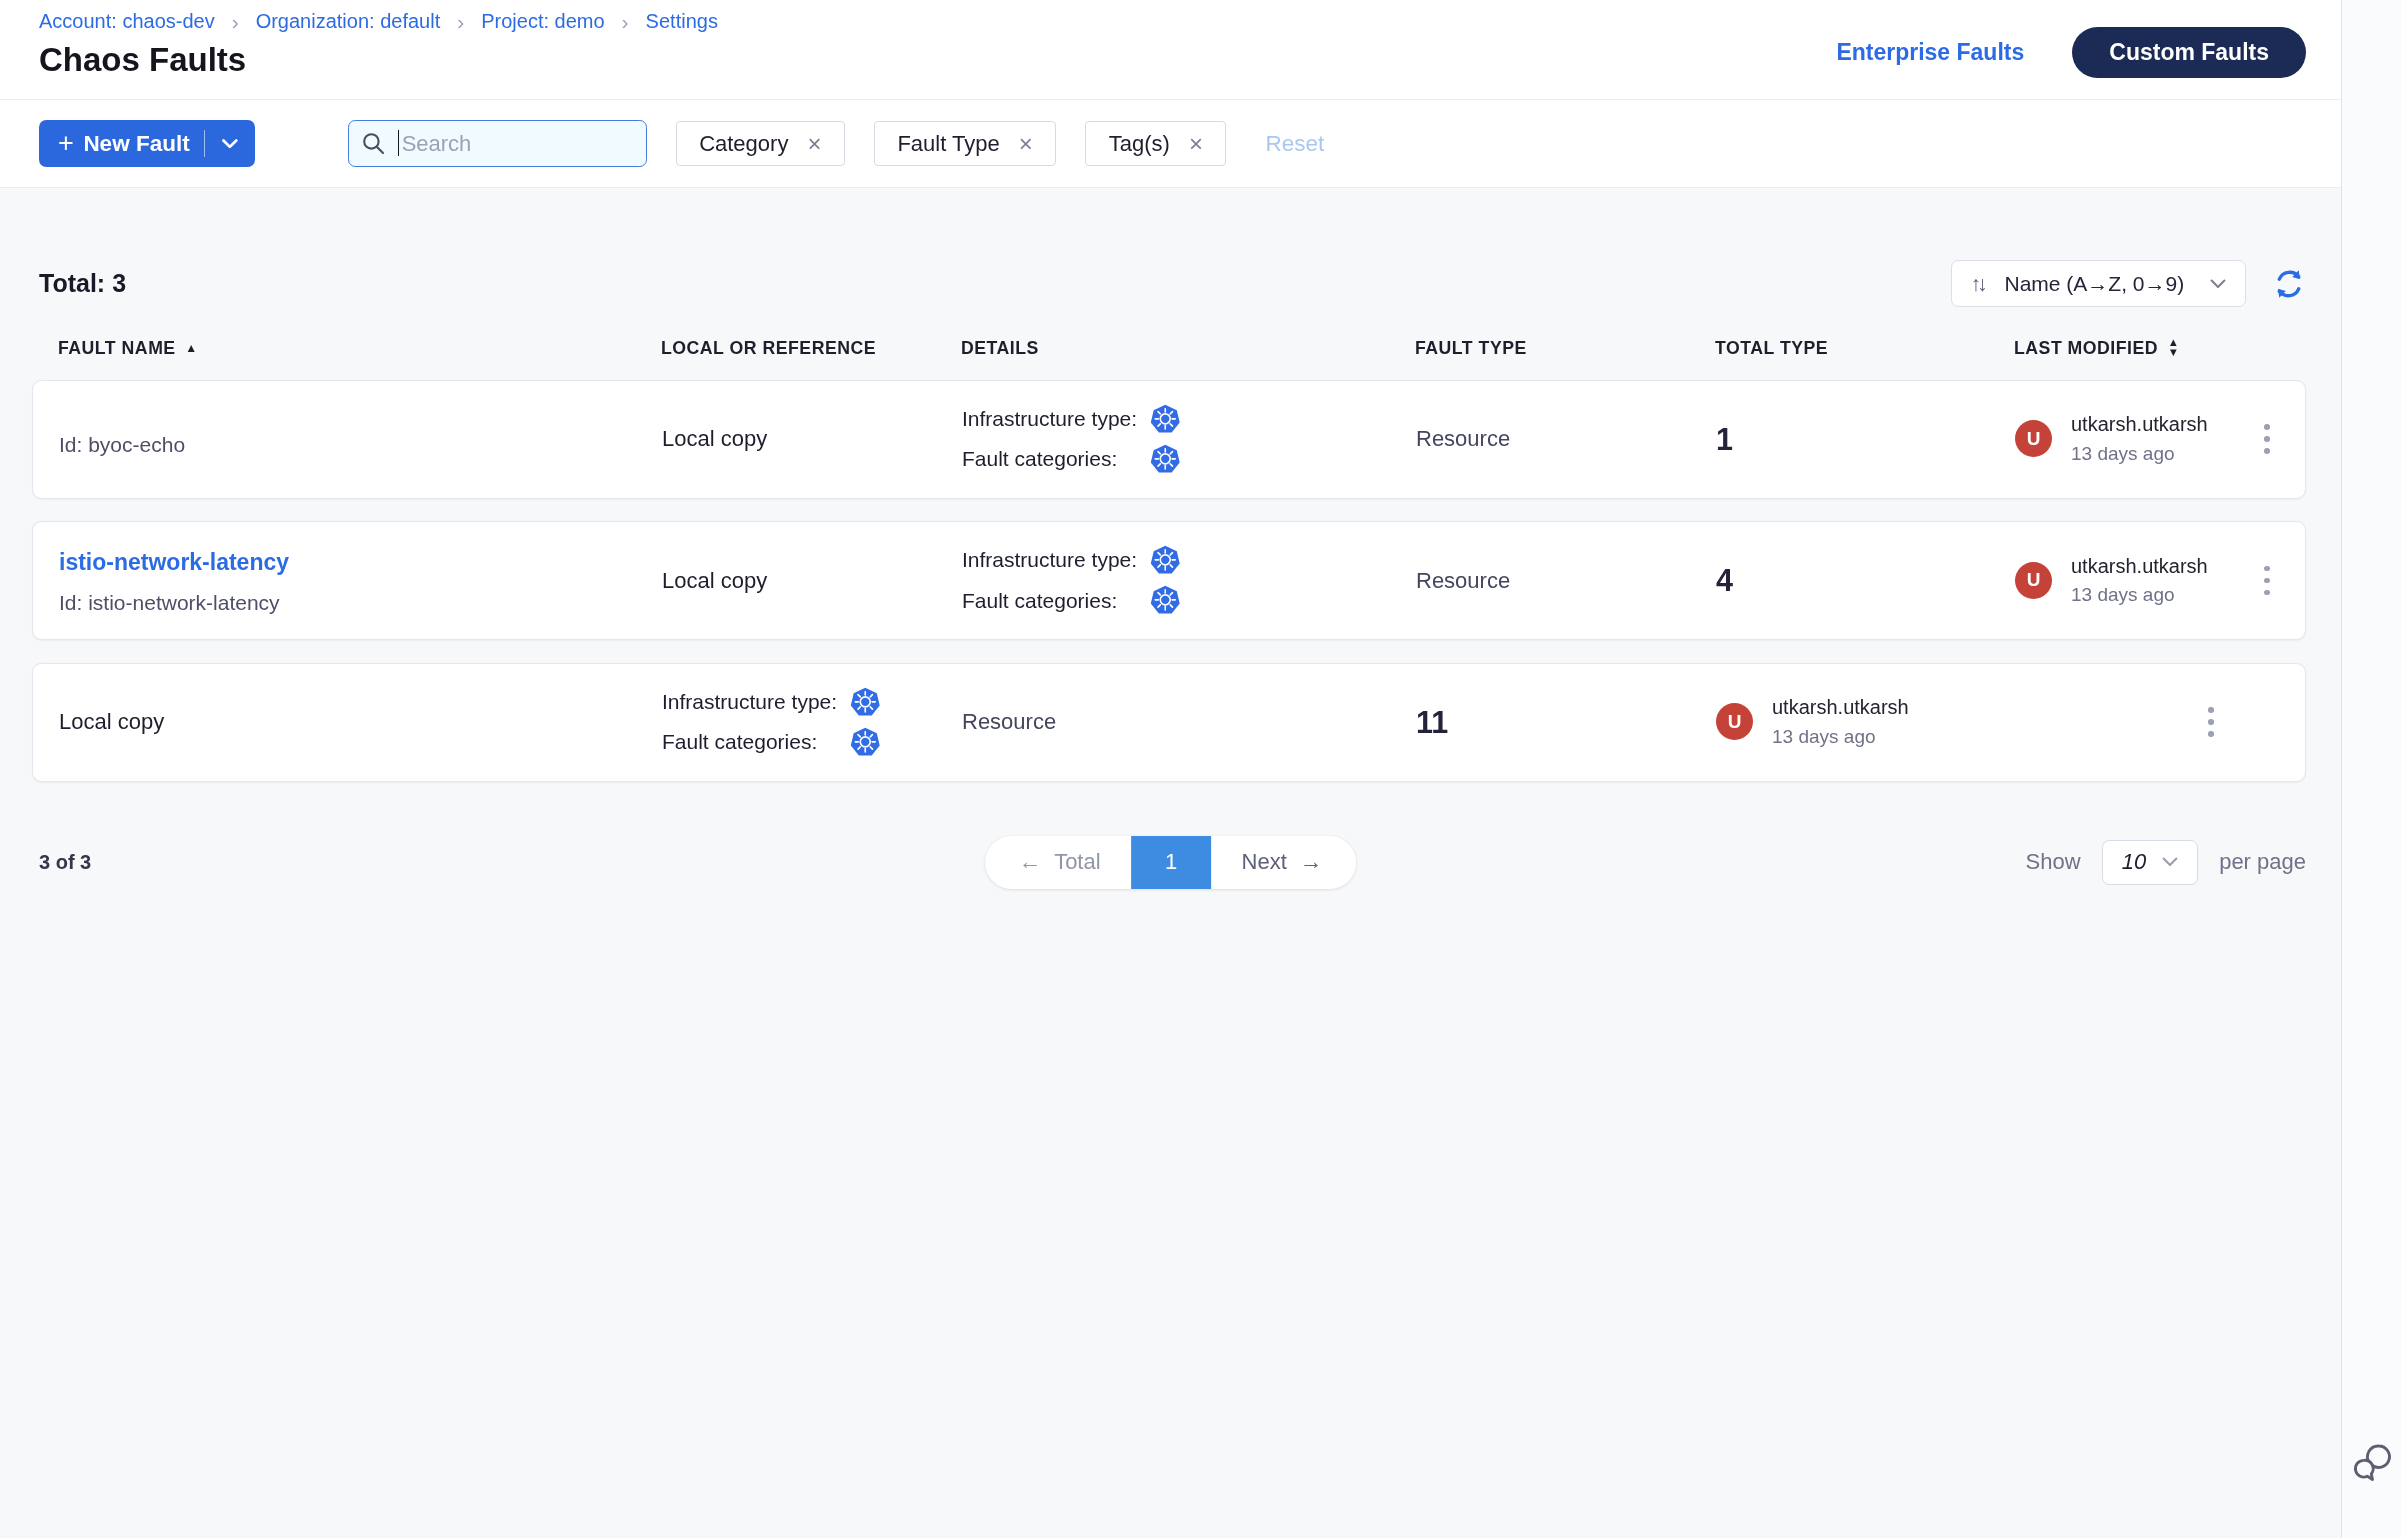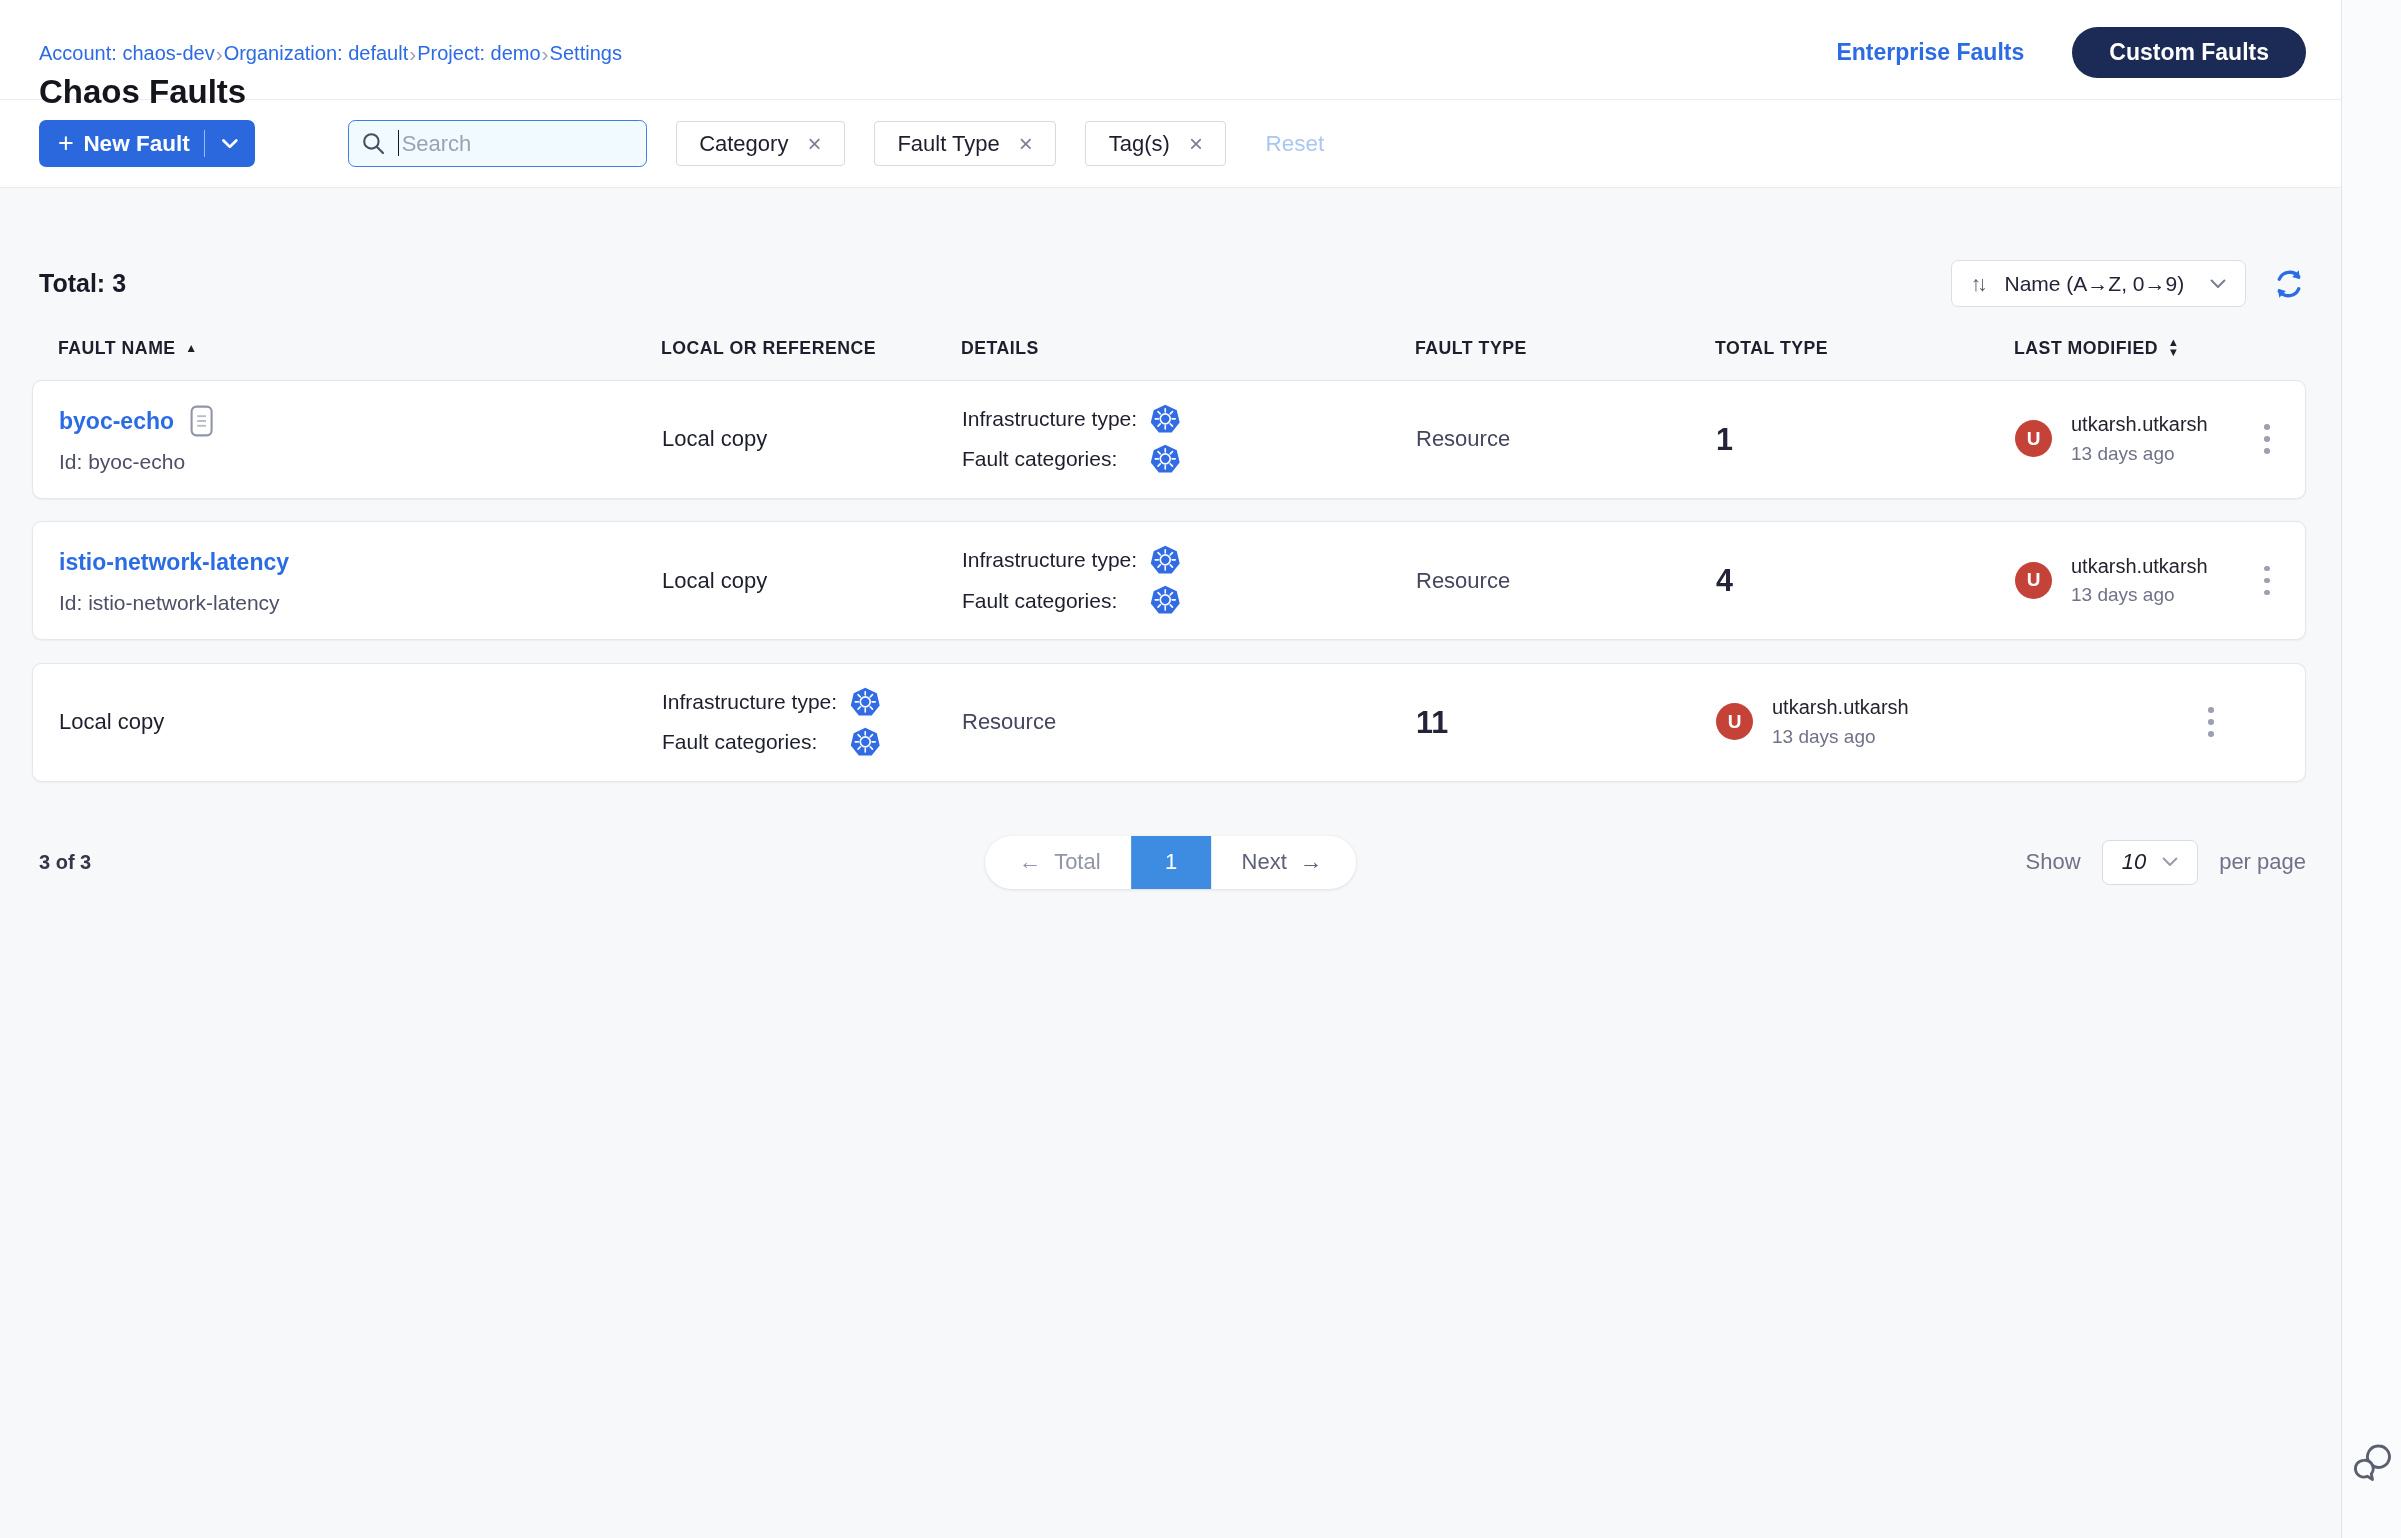--- a/index.html
+++ b/index.html
@@ -9,21 +9,21 @@
     font-family:"Liberation Sans","DejaVu Sans",sans-serif;
     background:#f7f8fa; color:#1e1f2e;
     overflow:hidden;
   }
   .app { display:flex; width:2401px; height:1538px; }
   .main { width:2341px; display:flex; flex-direction:column; }
   .rail { width:60px; background:#fafbfc; border-left:0.8px solid #e2e3ea; position:relative; }
 
   
   .header { background:#fff; border-bottom:0.8px solid #ebecf2; height:100px; padding:9.6px 0 0 39px; position:relative; }
-  .breadcrumb { display:flex; align-items:center; gap:1px; font-size:20px; height:24px;margin-top:32px; }
+  .breadcrumb { display:flex; align-items:center; gap:17px; font-size:20px; height:24px; }
   .crumb { color:#2c6be3; cursor:pointer; }
   .crumb-sep { color:#9ba0b4; font-size:21px; }
   .page-title { margin-top:8px; font-size:33px; line-height:35px; font-weight:700; color:#14151d; }
   .header-right { position:absolute; top:27px; right:35px; display:flex; align-items:center; gap:48px; }
   .enterprise-link { color:#2c6be3; font-size:23px; font-weight:600; cursor:pointer; }
   .custom-pill { background:#1b2b55; color:#fff; font-size:23px; font-weight:700; height:51px; padding:0 37px; border-radius:26.5px; display:flex; align-items:center; cursor:pointer; }
 
   
   .toolbar { background:#fff; border-bottom:0.8px solid #ebecf2; height:88px; display:flex; align-items:center; padding-left:39px; }
   .new-fault { display:flex; align-items:stretch; height:47px; background:#2b68dd; border-radius:7.2px; color:#fff; cursor:pointer; }
@@ -205,31 +205,20 @@
                 <span>▲</span>
                 <span>▼</span>
               </span>
           </span>
           <span></span>
         </div>
 
         <div>
   <div class="row-card grid-cols">
     <div class="name-cell">
-      <div class="fault-name-line">
-        <span class="fault-name">byoc-echo</span>
-        <span class="copy-id-icon">
-          <svg width="24" height="34" viewBox="0 0 30 42" fill="none">
-            <rect x="2" y="3" width="25" height="36" rx="6" stroke="#9094a8" stroke-width="2.6" fill="#ffffff"></rect>
-            <line x1="9" y1="15" x2="20" y2="15" stroke="#b9bcc9" stroke-width="2.4"></line>
-            <line x1="9" y1="21" x2="20" y2="21" stroke="#b9bcc9" stroke-width="2.4"></line>
-            <line x1="9" y1="27" x2="20" y2="27" stroke="#b9bcc9" stroke-width="2.4"></line>
-          </svg>
-        </span>
-      </div>
       <div class="fault-id">Id: byoc-echo</div>
     </div>
 
     <div class="local-copy">Local copy</div>
 
     <div class="details-cell">
       <div class="detail-line">
         <span class="detail-label">Infrastructure type:</span>
         <span class="k8s-icon">
           <svg width="30.5" height="30.5" viewBox="0 0 38 38">

